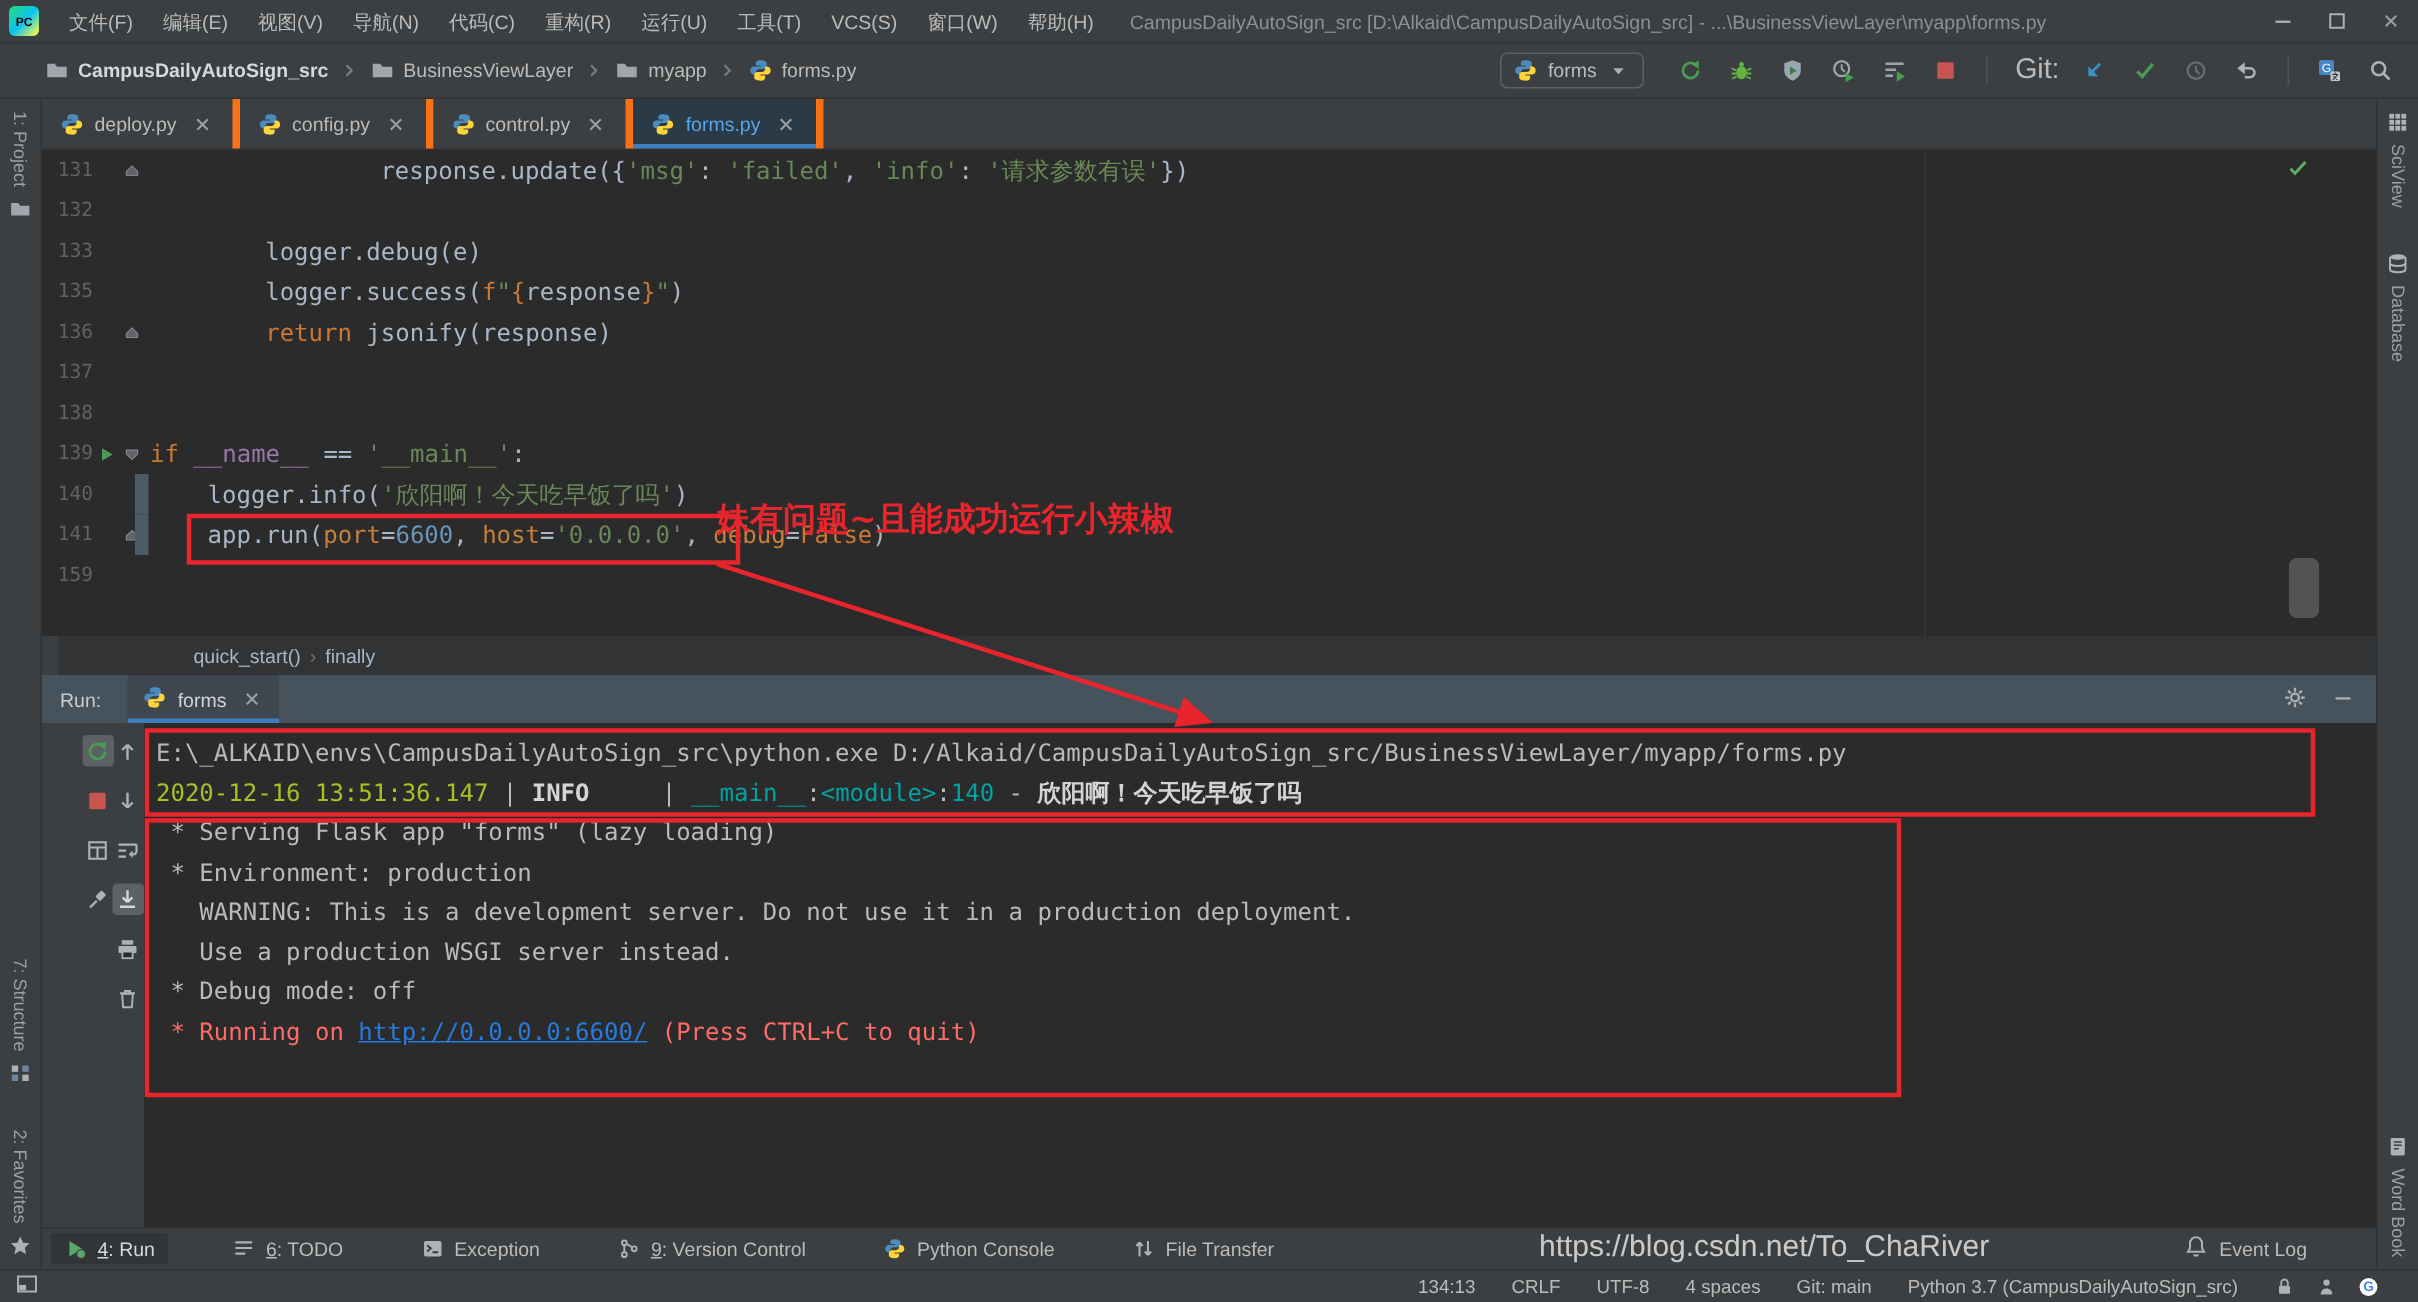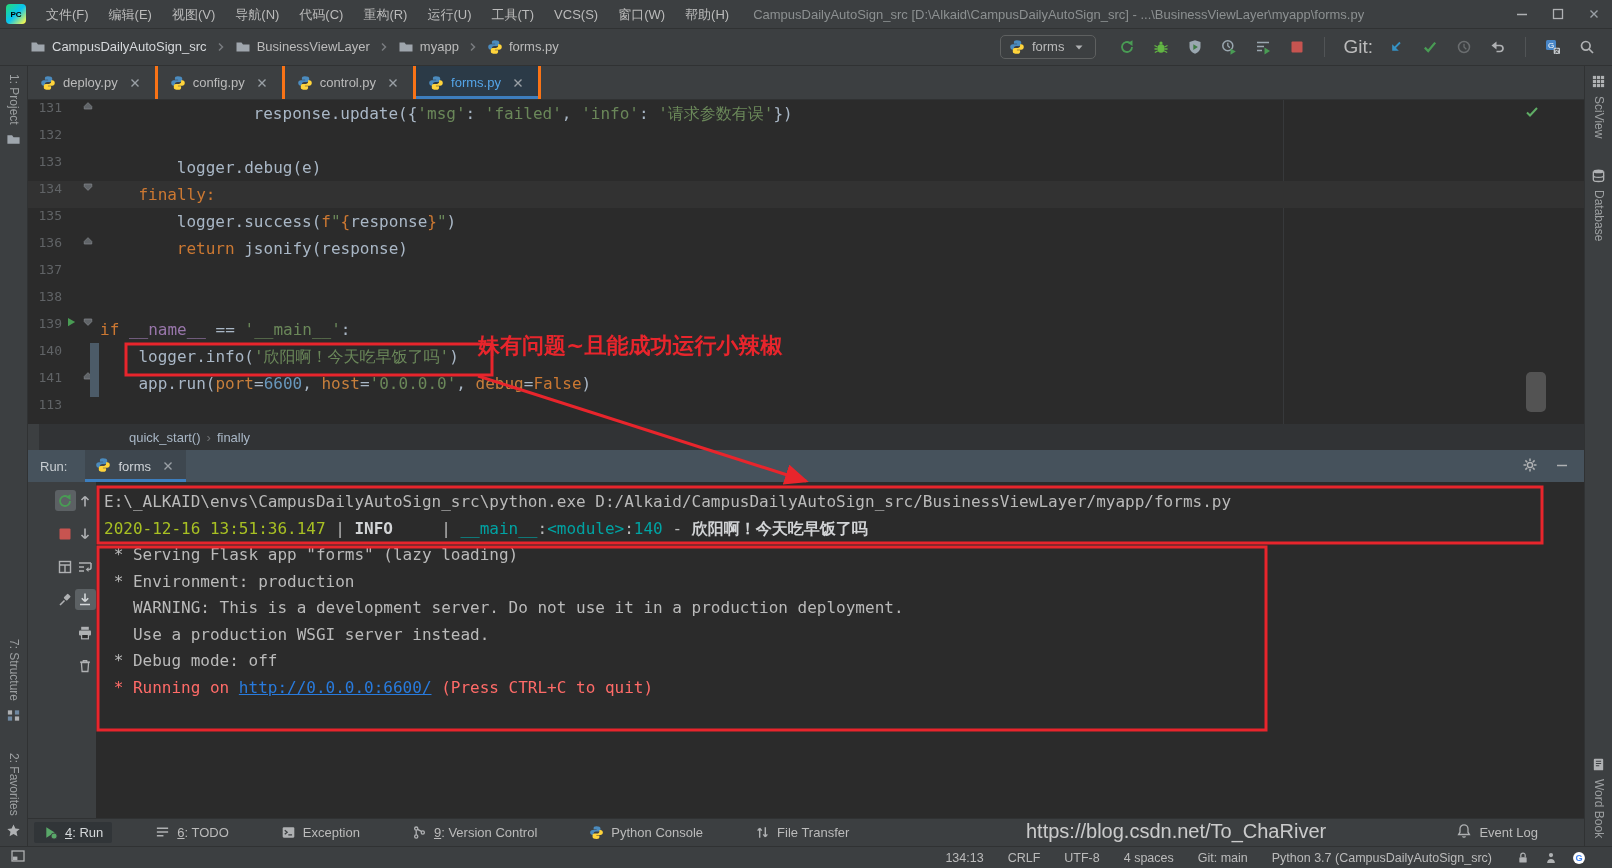--- a/index.html
+++ b/index.html
@@ -17,41 +17,41 @@
   .menu-item{padding:0 10px;font-size:13px;color:#BBBBBB;line-height:27px;white-space:nowrap}
   .wintitle{flex:1;margin-left:14px;font-size:13px;color:#8C9091;white-space:nowrap;overflow:hidden}
   .winctl{display:flex;flex:none}
   .winbtn{width:36px;height:27px;display:flex;align-items:center;justify-content:center}
   
   .navbar{position:absolute;top:28px;left:0;right:0;height:38px;display:flex;
           align-items:center;justify-content:space-between;padding:0 12px 0 30px;
           border-bottom:1px solid #303233;box-sizing:border-box}
   .crumbs{display:flex;align-items:center;gap:4px;font-size:13px}
   .crumb{display:flex;align-items:center;gap:6px;color:#BBBBBB;white-space:nowrap}
-  .crumb.b span{font-weight:normal;color:#D6D9DC}
+  .crumb.b span{font-weight:bold;color:#D6D9DC}
   .chevsep{display:flex;align-items:center;margin:0 2px}
   .nav-right{display:flex;align-items:center;gap:8px}
   .runcfg{display:flex;align-items:center;gap:7px;border:1px solid #5E6060;border-radius:5px;
           padding:3px 8px;font-size:13px;color:#BBBBBB;margin-right:10px}
   .icon-btn{width:26px;height:26px;display:flex;align-items:center;justify-content:center}
   .vsep{width:1px;height:20px;background:#515456;margin:0 6px}
   .gitlbl{font-size:19px;color:#BBBBBB;margin:0 2px 0 4px}
   
   .tabbar{position:absolute;top:66px;left:0;right:0;height:34px;background:#3C3F41;
           display:flex;align-items:stretch;padding-left:28px;border-bottom:1px solid #303233;
           box-sizing:border-box}
   .tab{display:flex;align-items:center;gap:7px;padding:0 12px;font-size:13px;color:#BBBBBB;
-       border-right:3px solid #f97316;background:#3C3F41}
+       border-right:5px solid #f97316;background:#3C3F41}
   .tab.active{background:#2B3A47;color:#55A5E8;box-shadow:inset 0 -3px 0 #3D7EBE}
   .tabx{display:flex;align-items:center;margin-left:2px}
   
   .editor{position:absolute;top:100px;left:28px;right:28px;height:324px;background:#2B2B2B;
           font-family:"DejaVu Sans Mono",monospace}
   .margin-guide{position:absolute;left:1255px;top:0;bottom:0;width:1px;background:#37393B}
-  .cl{position:relative;height:27px;display:flex;align-items:flex-start}
+  .cl{position:relative;height:27px;display:flex;align-items:center}
   .cl.cur{background:#323232}
   .lnum{width:34px;text-align:right;color:#606366;font-size:13px;flex:none;user-select:none}
   .rcol{width:18px;flex:none;display:flex;justify-content:center;align-items:center}
   .fcol{width:16px;flex:none;display:flex;justify-content:center;align-items:center}
   .rcol svg,.fcol svg{width:12px;height:12px}
   .chg{position:absolute;left:62px;top:0;bottom:0;width:9px;background:#4C5B68}
   .code{font-size:16px;line-height:27px;color:#A9B7C6;white-space:pre;position:relative;z-index:2}
   .td{color:#A9B7C6}.tk{color:#CC7832}.ts{color:#6A8759}.tn{color:#6897BB}
   .tc{color:#8888C6}.tp{color:#9876AA}.ta{color:#C77F3C}
   .ed-check{position:absolute;right:44px;top:4px}
@@ -377,30 +377,20 @@
         <span class="lnum">132</span>
         <span class="rcol"></span>
         <span class="fcol"></span>
       </div>
       <div class="cl">
         <span class="lnum">133</span>
         <span class="rcol"></span>
         <span class="fcol"></span>
         <span class="code" style="padding-left: 80.8px;"><span class="td">logger.debug(e)</span></span>
       </div>
-      <div class="cl cur">
-        <span class="lnum">134</span>
-        <span class="rcol"></span>
-        <span class="fcol">
-          <svg width="16" height="16" viewBox="0 0 16 16" xmlns="http://www.w3.org/2000/svg">
-            <polygon points="3,4 13,4 13,7.5 8,12.5 3,7.5" fill="#606468" stroke="#83878B" stroke-width="1"></polygon>
-          </svg>
-        </span>
-        <span class="code" style="padding-left: 42.4px;"><span class="tk">finally:</span></span>
-      </div>
       <div class="cl">
         <span class="lnum">135</span>
         <span class="rcol"></span>
         <span class="fcol"></span>
         <span class="code" style="padding-left: 80.8px;"><span class="td">logger.success(</span><span class="tk">f</span><span class="ts">"</span><span class="tk">{</span><span class="td">response</span><span class="tk">}</span><span class="ts">"</span><span class="td">)</span></span>
       </div>
       <div class="cl">
         <span class="lnum">136</span>
         <span class="rcol"></span>
         <span class="fcol">
@@ -448,21 +438,21 @@
         <span class="rcol"></span>
         <span class="fcol">
           <svg width="16" height="16" viewBox="0 0 16 16" xmlns="http://www.w3.org/2000/svg">
             <polygon points="8,3.5 13,8.5 13,12 3,12 3,8.5" fill="#606468" stroke="#83878B" stroke-width="1"></polygon>
           </svg>
         </span>
         <span class="chg"></span>
         <span class="code" style="padding-left: 42.4px;"><span class="td">app.run(</span><span class="ta">port</span><span class="td">=</span><span class="tn">6600</span><span class="td">, </span><span class="ta">host</span><span class="td">=</span><span class="ts">'0.0.0.0'</span><span class="td">, </span><span class="ta">debug</span><span class="td">=</span><span class="tk">False</span><span class="td">)</span></span>
       </div>
       <div class="cl">
-        <span class="lnum">113</span>
+        <span class="lnum">159</span>
         <span class="rcol"></span>
         <span class="fcol"></span>
         <span class="code" style="padding-left: 4px;"></span>
       </div>
     </div>
   <span class="ed-check" id="ed-check"><svg width="16" height="16" viewBox="0 0 16 16" xmlns="http://www.w3.org/2000/svg">
         <path d="M3 8.5l3 3 7-7.5" fill="none" stroke="#5FAD65" stroke-width="2"></path>
       </svg></span>
   <div class="ed-thumb"></div>
 </div>

